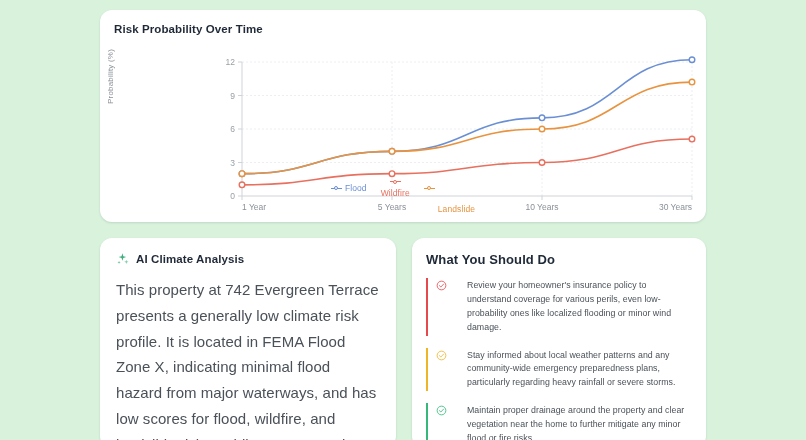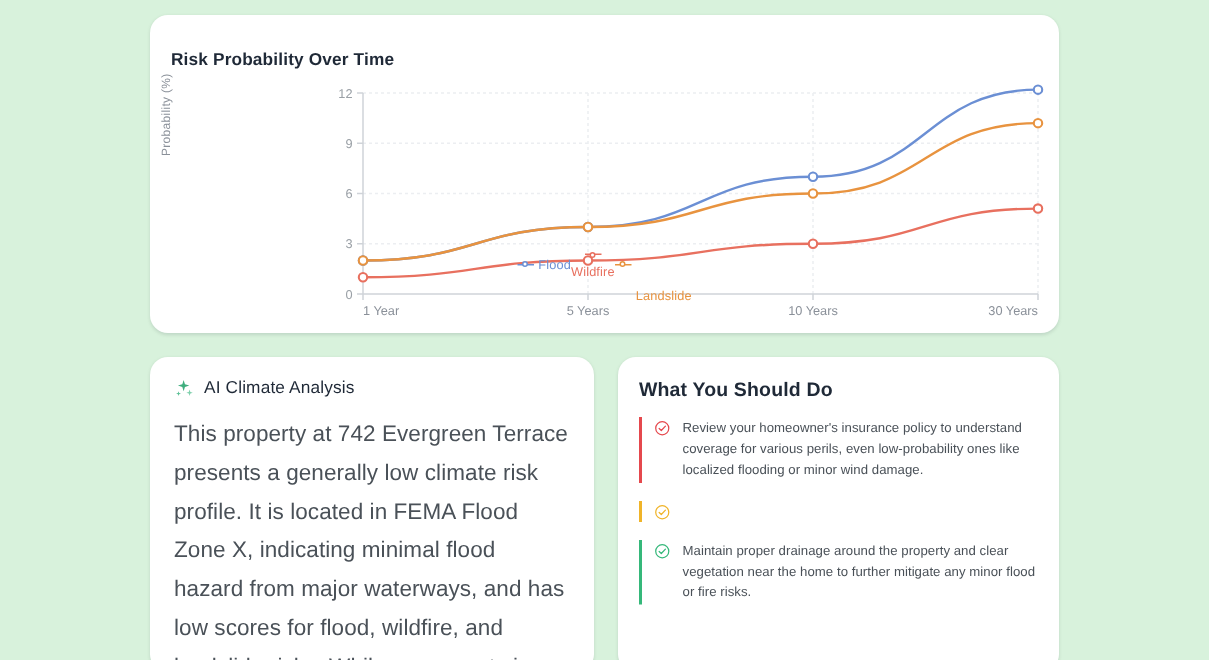--- a/index.html
+++ b/index.html
@@ -21,21 +21,21 @@
   .chart-card {
     position: absolute;
     left: 100px; top: 10px;
     width: 606px; height: 212px;
     background: #ffffff;
     border-radius: 12px;
     box-shadow: 0 1px 3px rgba(16,24,40,0.07), 0 1px 2px rgba(16,24,40,0.05);
   }
   .chart-title {
     position: absolute;
-    left: 14px; top: 24px;
+    left: 14px; top: 13px;
     font-size: 11.5px;
     font-weight: bold;
     color: #1f2937;
     letter-spacing: .1px;
   }
   .plot-wrap {
     position: absolute;
     left: 0; top: 36px;
     width: 606px; height: 176px;
   }
@@ -46,24 +46,25 @@
     color: #8a9099;
     transform: rotate(-90deg);
     transform-origin: left top;
     white-space: nowrap;
     letter-spacing: .2px;
   }
   .svg-plot { position:absolute; left:0; top:0; }
 
   .legend {
     position: absolute;
-    left: 0; bottom: 20px;
+    left: 0; bottom: 8px;
     width: 606px;
     display: flex;
     justify-content: center;
+    gap: 14px;
     align-items: center;
   }
   .legend-item { display: flex; align-items: center; gap: 3px; }
   .legend-mark { width: 11px; height: 7px; position: relative; }
   .legend-mark .ln {
     position: absolute; left: 0; top: 3px; width: 11px; height: 1.4px;
   }
   .legend-mark .dot {
     position: absolute; left: 3.5px; top: 1.5px;
     width: 4px; height: 4px; border-radius: 50%;
@@ -76,21 +77,21 @@
     position: absolute;
     left: 100px; top: 238px;
     width: 296px; height: 210px;
     background: #ffffff;
     border-radius: 12px;
     box-shadow: 0 1px 3px rgba(16,24,40,0.07), 0 1px 2px rgba(16,24,40,0.05);
     padding: 14px 16px;
   }
   .ai-head { display: flex; align-items: center; gap: 6px; margin-bottom: 11px; }
   .sparkle-icon { width: 14px; height: 14px; display: block; }
-  .ai-title { font-size: 11.5px; font-weight: normal; color: #1f2937; letter-spacing: .1px; }
+  .ai-title { font-size: 11.5px; font-weight: bold; color: #1f2937; letter-spacing: .1px; }
   .ai-body {
     font-size: 15px;
     line-height: 1.72;
     color: #4a5158;
     letter-spacing: .05px;
   }
 
   .todo-card {
     position: absolute;
     left: 412px; top: 238px;
@@ -98,21 +99,21 @@
     background: #ffffff;
     border-radius: 12px;
     box-shadow: 0 1px 3px rgba(16,24,40,0.07), 0 1px 2px rgba(16,24,40,0.05);
     padding: 14px 14px 0 14px;
     overflow: hidden;
   }
   .todo-title { font-size: 13px; font-weight: bold; color: #1f2937; margin-bottom: 11px; letter-spacing: .1px; }
   .rec {
     display: flex;
     align-items: flex-start;
-    gap: 8px;
+    gap: 20px;
     border-left: 2.5px solid #999;
     padding: 1px 0 1px 8px;
     margin-bottom: 12px;
   }
   .rec-check { flex: 0 0 auto; margin-top: 1px; }
   .rec-text {
     font-size: 8.8px;
     line-height: 1.58;
     color: #4a5158;
     letter-spacing: .03px;
@@ -219,20 +220,21 @@
             <circle cx="12" cy="12" r="9.5" fill="none" stroke="#e5484d" stroke-width="1.8"></circle>
             <path d="M7.5 12.3 L10.6 15.3 L16.6 8.9" fill="none" stroke="#e5484d" stroke-width="1.8" stroke-linecap="round" stroke-linejoin="round"></path>
           </svg>
           <div class="rec-text">Review your homeowner's insurance policy to understand coverage for various perils, even low-probability ones like localized flooding or minor wind damage.</div>
         </div>
         <div class="rec" style="border-left-color: rgb(240, 180, 41);">
           <svg class="rec-check" width="11" height="11" viewBox="0 0 24 24">
             <circle cx="12" cy="12" r="9.5" fill="none" stroke="#f0b429" stroke-width="1.8"></circle>
             <path d="M7.5 12.3 L10.6 15.3 L16.6 8.9" fill="none" stroke="#f0b429" stroke-width="1.8" stroke-linecap="round" stroke-linejoin="round"></path>
           </svg>
+          <div class="rec-text">Stay informed about local weather patterns and any community-wide emergency preparedness plans, particularly regarding heavy rainfall or severe storms.</div>
         </div>
         <div class="rec" style="border-left-color: rgb(53, 184, 122);">
           <svg class="rec-check" width="11" height="11" viewBox="0 0 24 24">
             <circle cx="12" cy="12" r="9.5" fill="none" stroke="#35b87a" stroke-width="1.8"></circle>
             <path d="M7.5 12.3 L10.6 15.3 L16.6 8.9" fill="none" stroke="#35b87a" stroke-width="1.8" stroke-linecap="round" stroke-linejoin="round"></path>
           </svg>
           <div class="rec-text">Maintain proper drainage around the property and clear vegetation near the home to further mitigate any minor flood or fire risks.</div>
         </div>
       </div>
   </div>

